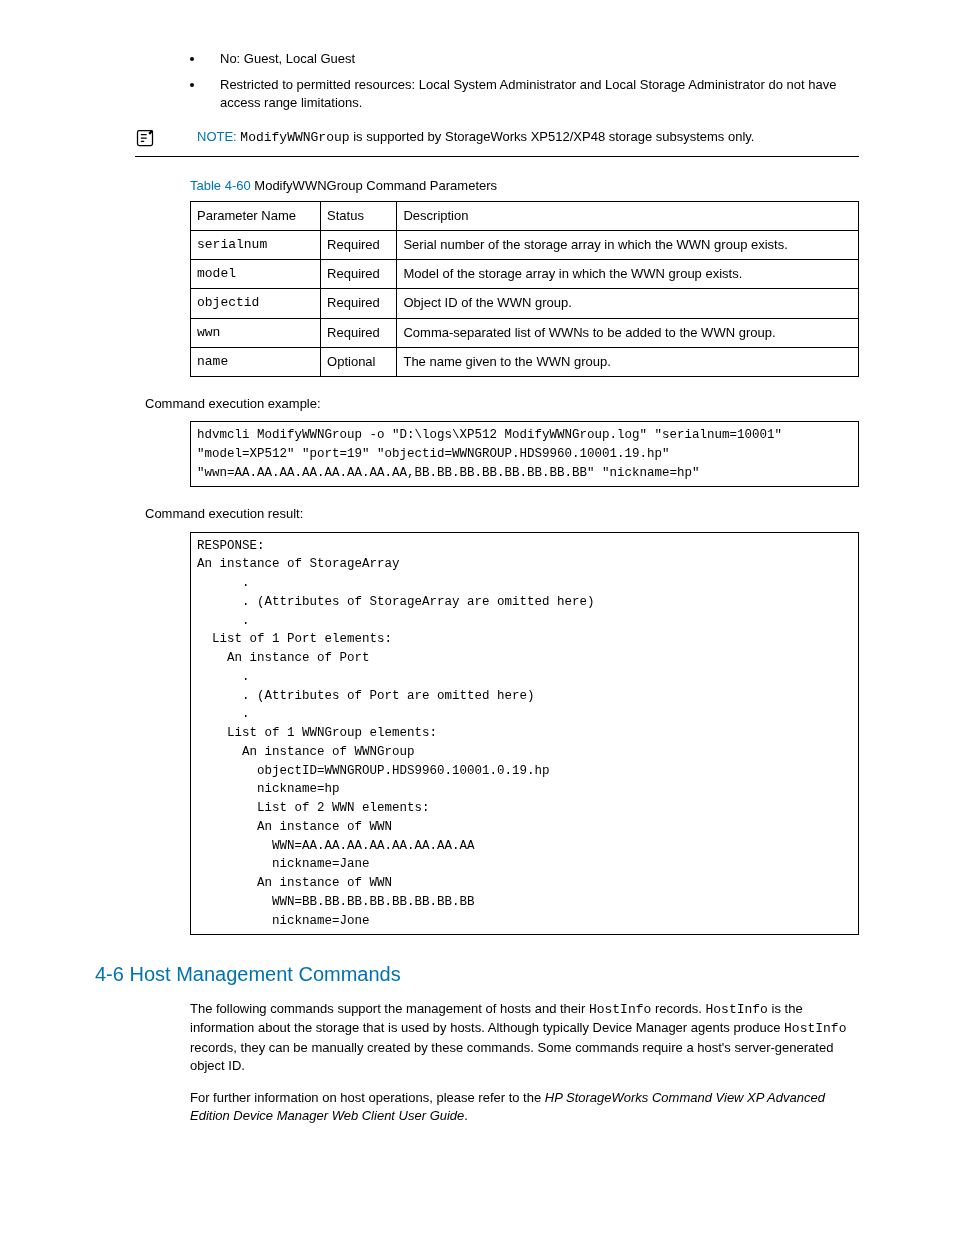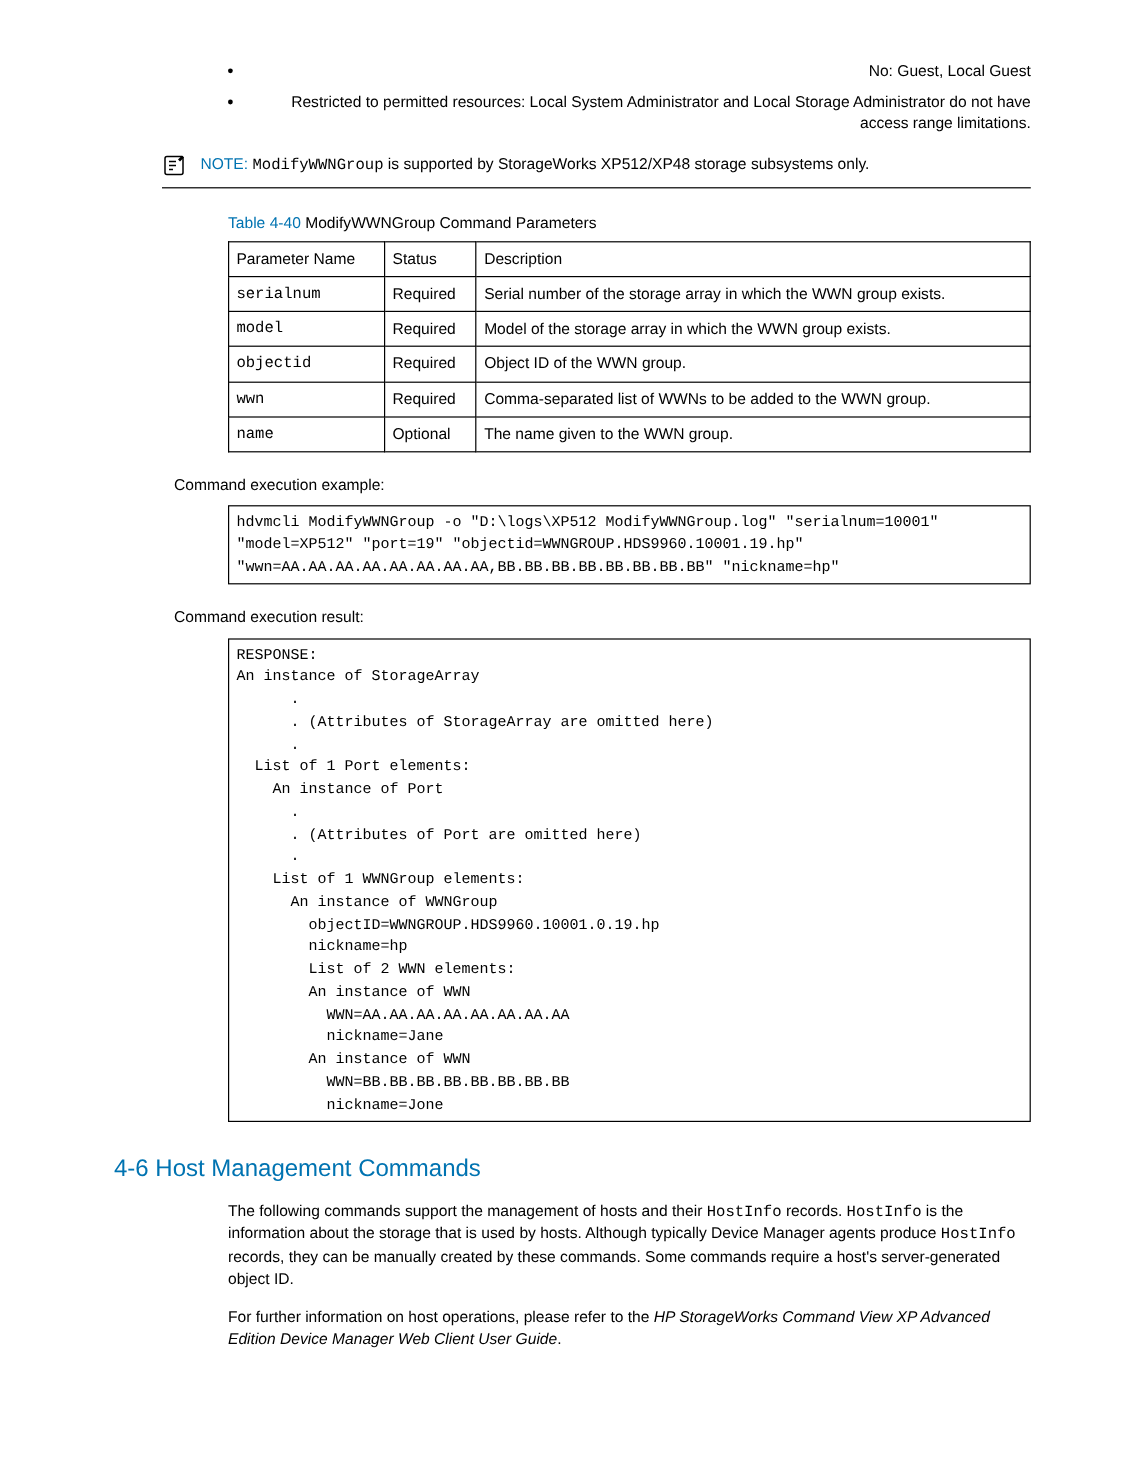--- a/index.html
+++ b/index.html
@@ -9,21 +9,20 @@
     margin: 0;
     padding: 50px 95px 50px 95px;
     line-height: 1.4;
     width: 954px;
     box-sizing: border-box;
   }
   ul.bullets {
     list-style-type: disc;
     margin: 0 0 15px 0;
     padding-left: 110px;
-    text-align: right;
   }
   ul.bullets li {
     margin-bottom: 8px;
     padding-left: 15px;
   }
   .note-row {
     display: flex;
     align-items: flex-start;
     border-bottom: 1px solid #000;
     padding-bottom: 8px;
@@ -31,20 +30,21 @@
     margin-left: 40px;
   }
   .note-icon {
     width: 20px;
     height: 20px;
     margin-right: 12px;
     flex-shrink: 0;
   }
   .note-text {
     flex: 1;
+    margin-left: 30px;
   }
   .note-label {
     color: #0073b1;
   }
   .mono {
     font-family: "Courier New", Courier, monospace;
     font-size: 13px;
   }
   .table-caption {
     margin-left: 95px;
@@ -109,21 +109,21 @@
     <path d="M7 8 L14 8 M7 12 L14 12 M7 16 L11 16" stroke="#000" stroke-width="1.5" fill="none"></path>
     <path d="M16 6 L20 2 L22 4 L18 8 Z" fill="#000"></path>
   </svg>
   <div class="note-text">
     <span class="note-label">NOTE:</span>
     <span class="mono">ModifyWWNGroup</span><span> is supported by StorageWorks XP512/XP48 storage subsystems only.</span>
   </div>
 </div>
 
 <div class="table-caption">
-  <span class="tbl-num">Table 4-40</span><span>  ModifyWWNGroup Command Parameters</span>
+  <span class="tbl-num">Table 4-60</span><span>  ModifyWWNGroup Command Parameters</span>
 </div>
 
 <table class="param-table">
   <thead>
     <tr>
       <th>Parameter Name</th>
       <th>Status</th>
       <th>Description</th>
     </tr>
   </thead>

